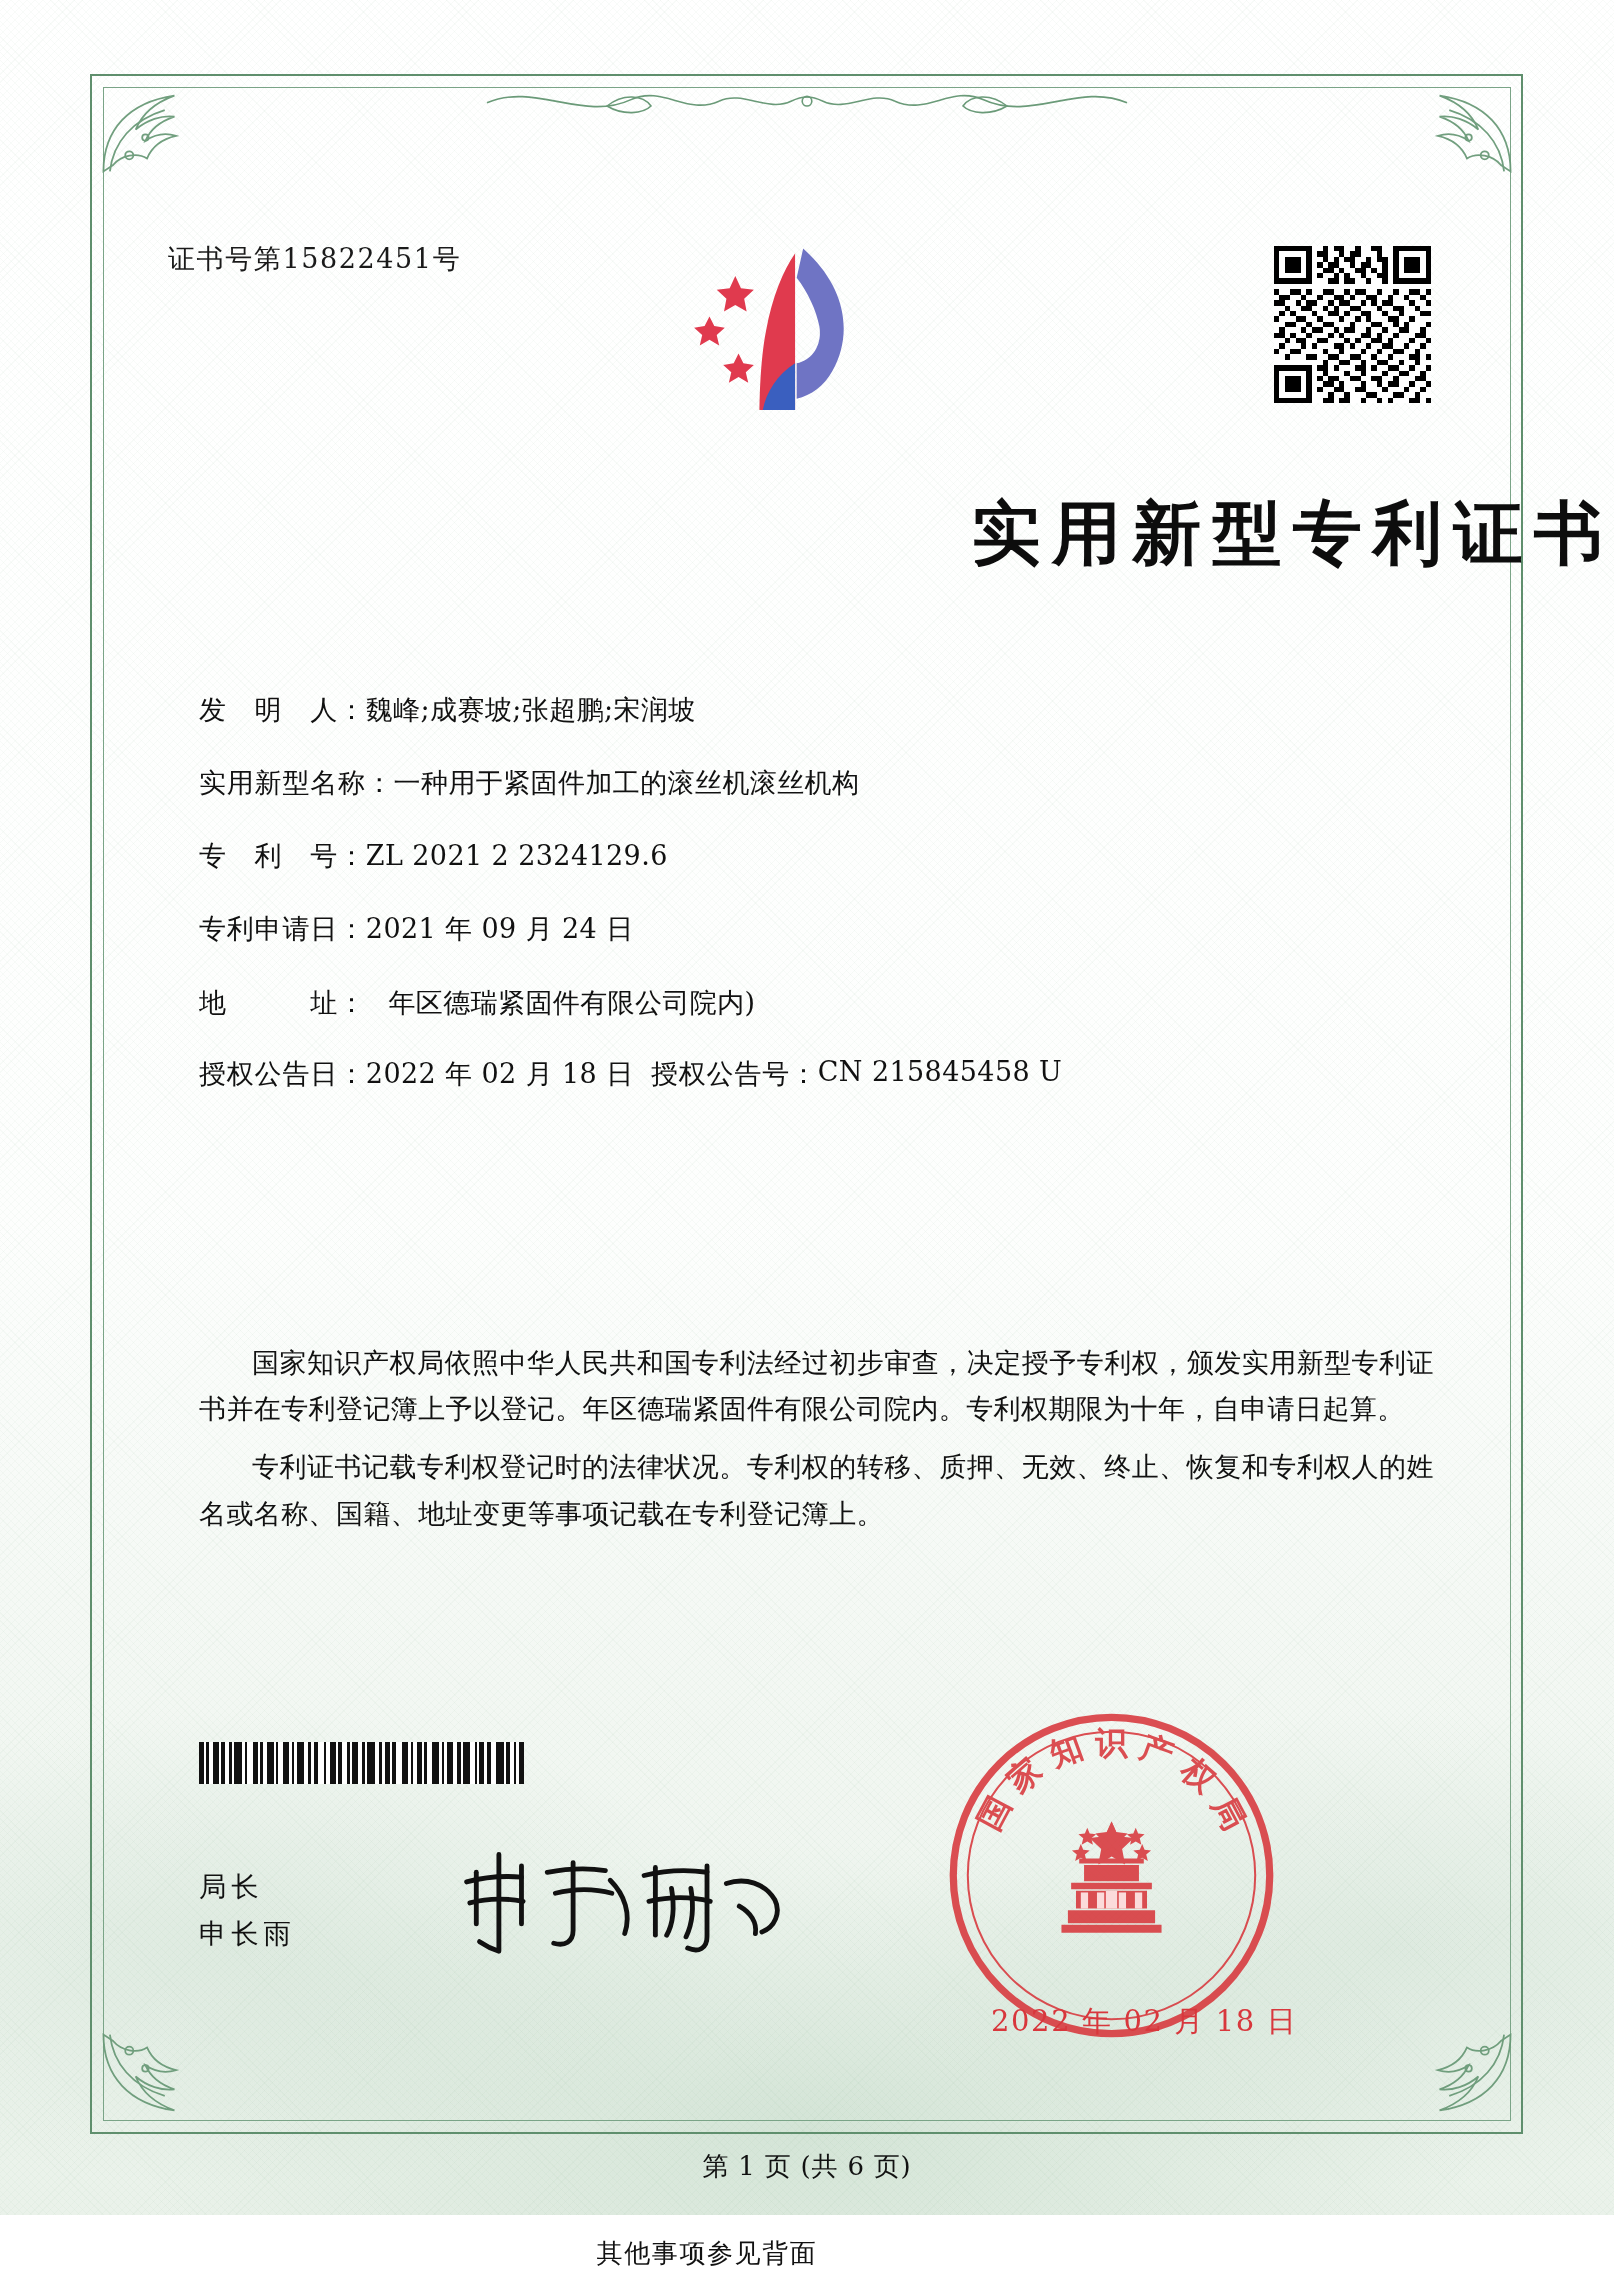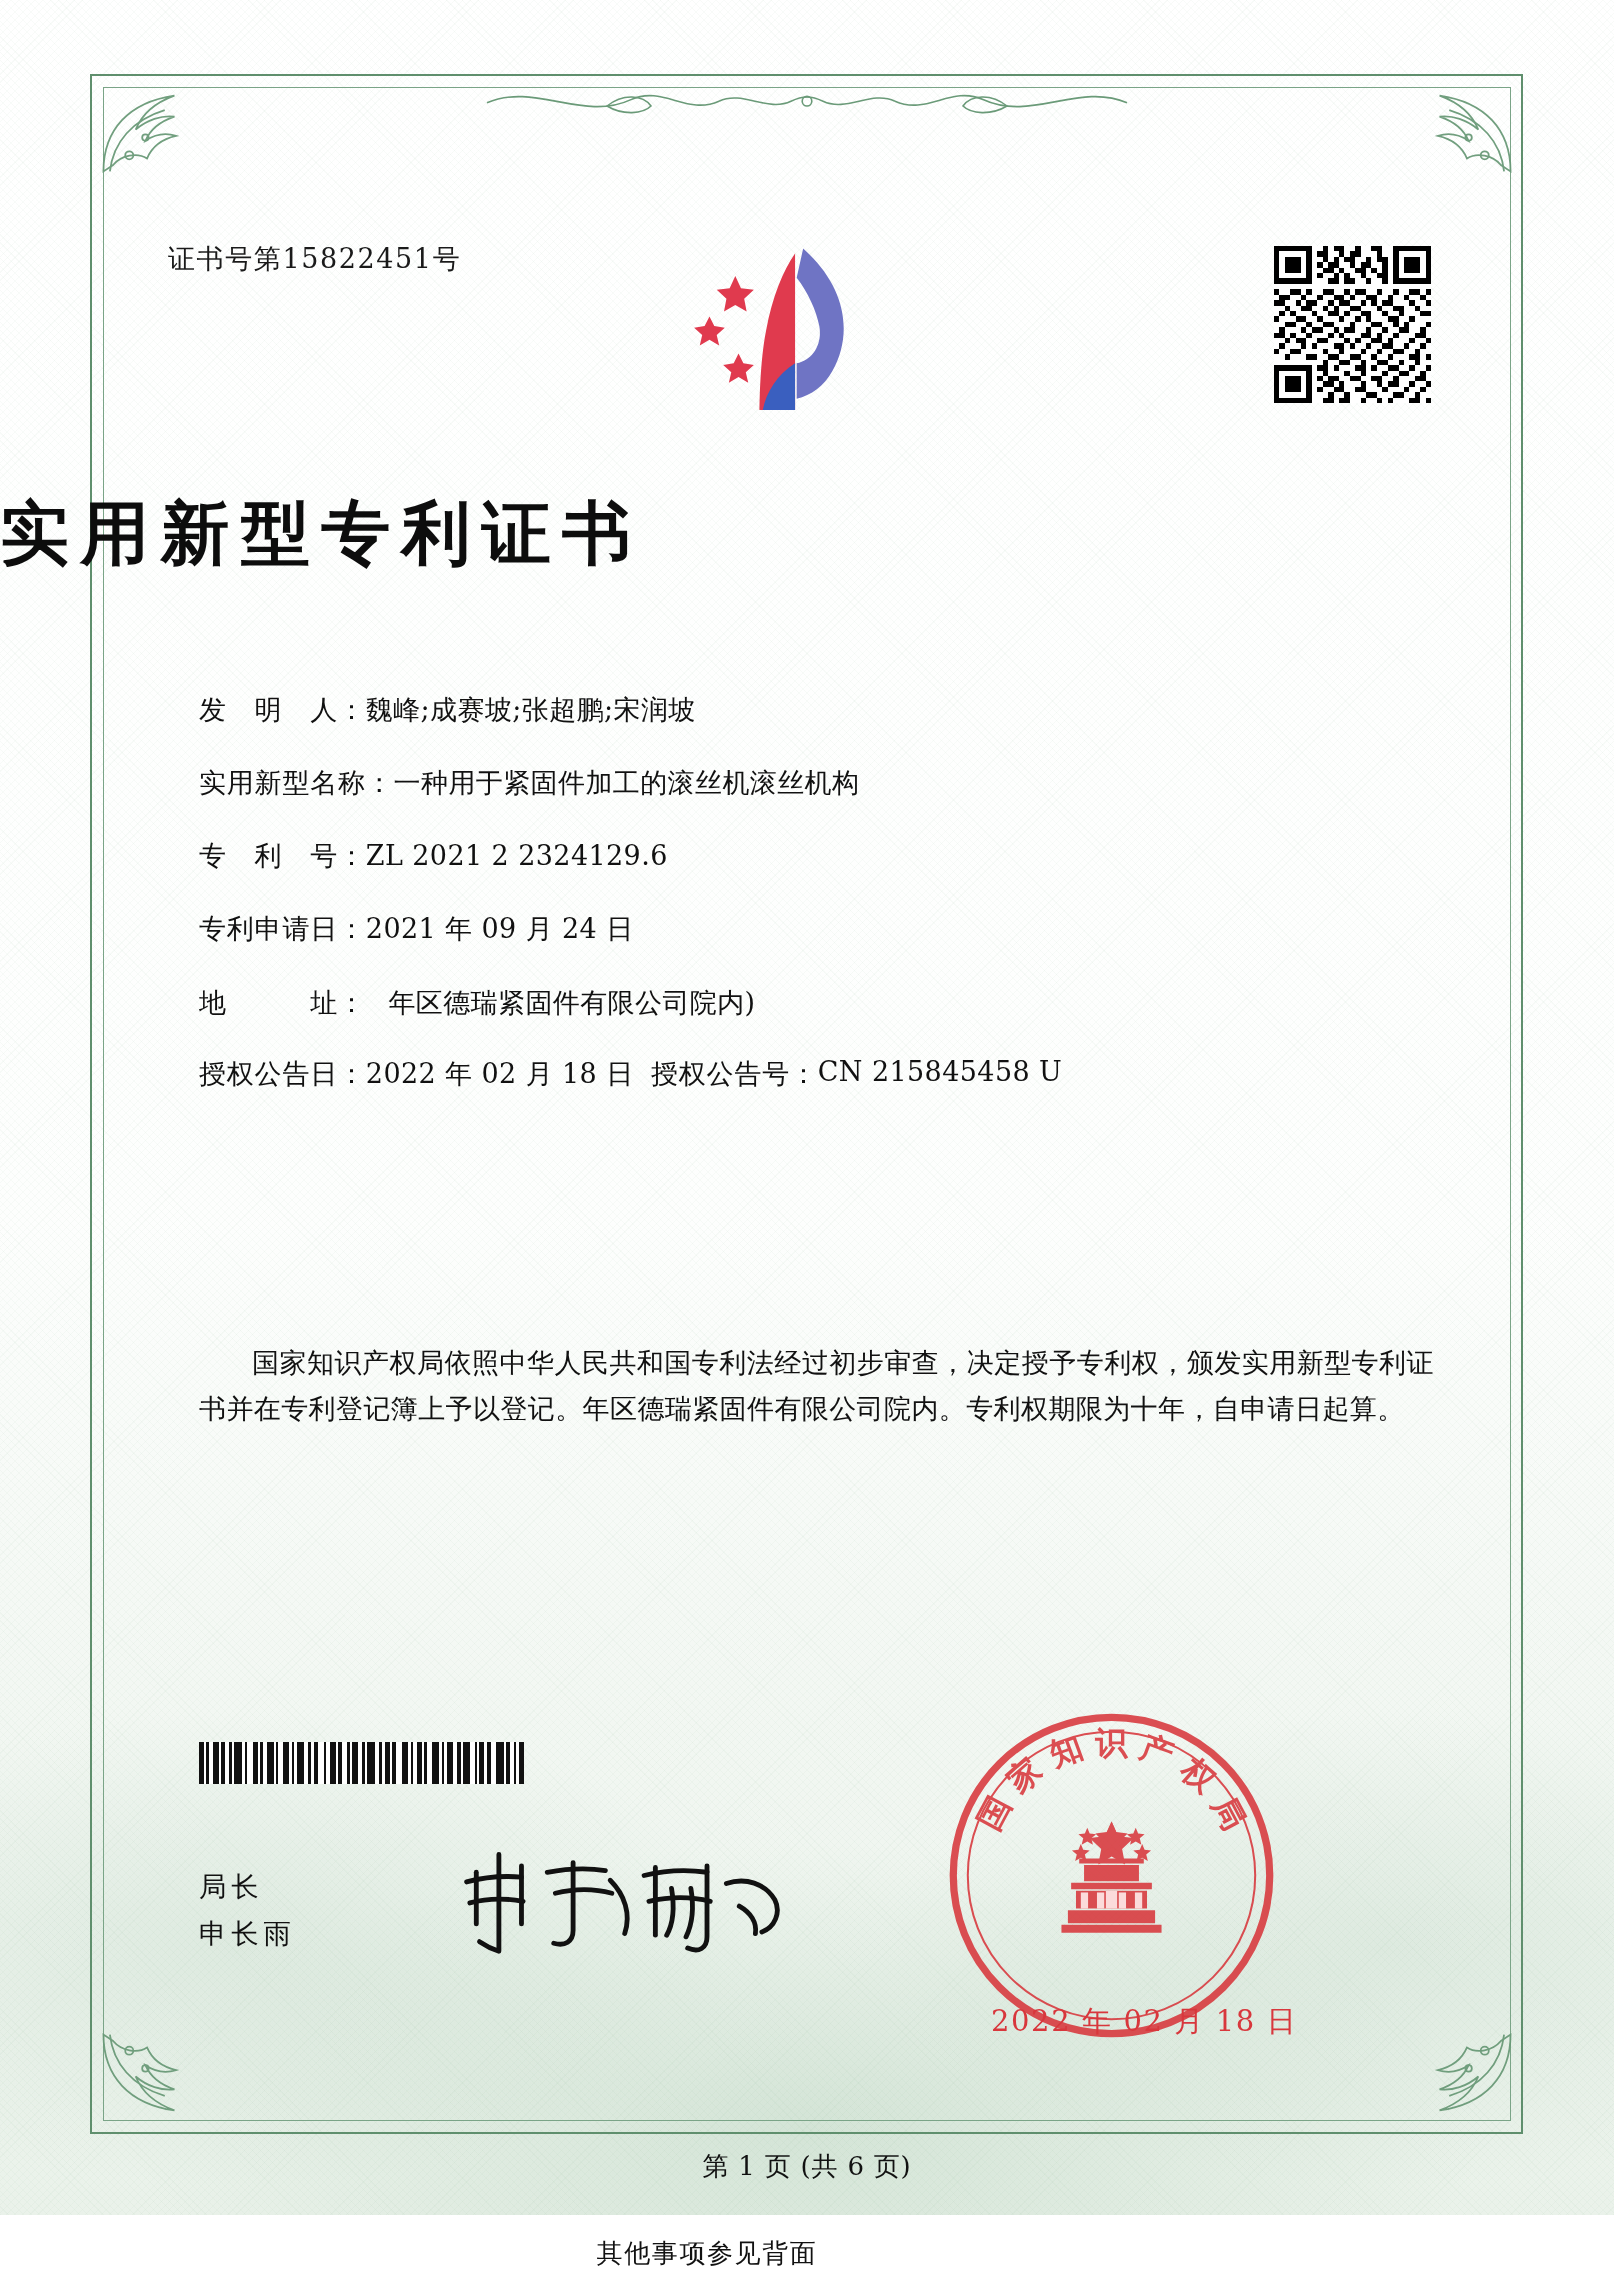--- a/index.html
+++ b/index.html
@@ -99,21 +99,21 @@
     left: 1274px; top: 246px;
     width: 157px; height: 157px;
   }
   .qr svg { width:100%; height:100%; display:block; }
 
   
   .doc-title {
     position: absolute;
     left: 0; top: 488px;
     width: 1614px;
-    text-align: left;
+    text-align: right;
     font-family: "DejaVu Serif", "Liberation Serif", serif;
     font-weight: bold;
     font-size: 69px;
     letter-spacing: 11.3px;
     color: #0d0d0d;
   }
 
   
   .fields {
     position: absolute;
@@ -578,20 +578,21 @@
       <span class="seg">
         <span class="field-label">授权公告号：</span>
         <span class="field-value">CN 215845458 U</span>
       </span>
     </div>
 
   </div>
 
   <div class="para-block">
     <p class="para">国家知识产权局依照中华人民共和国专利法经过初步审查，决定授予专利权，颁发实用新型专利证书并在专利登记簿上予以登记。年区德瑞紧固件有限公司院内。专利权期限为十年，自申请日起算。</p>
+    <p class="para">专利证书记载专利权登记时的法律状况。专利权的转移、质押、无效、终止、恢复和专利权人的姓名或名称、国籍、地址变更等事项记载在专利登记簿上。</p>
   </div>
 
   <div class="barcode">
     <i style="width:4.8px"></i>
       <i style="width:2.4px;background:#fff"></i>
     <i style="width:2.4px"></i>
       <i style="width:4px;background:#fff"></i>
     <i style="width:6.5px"></i>
       <i style="width:2.4px;background:#fff"></i>
     <i style="width:3.2px"></i>

